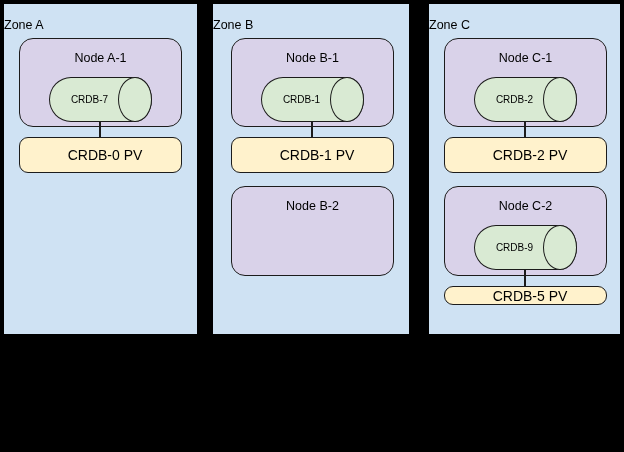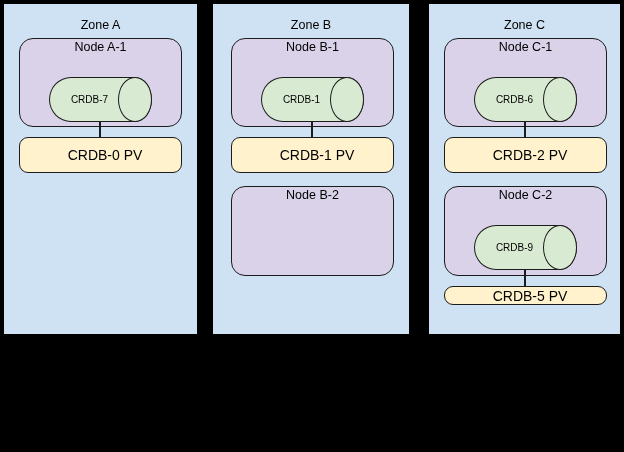--- a/index.html
+++ b/index.html
@@ -18,34 +18,34 @@
     background: var(--zone_fill, #cfe2f3);
     border:2px solid var(--border, #000);
     box-sizing:border-box;
   }
   .zone-a { left:2px;   width:197px; --inset:15px; }
   .zone-b { left:211px; width:200px; --inset:18px; }
   .zone-c { left:427px; width:195px; --inset:15px; }
 
   .zone-title {
     position:absolute; top:13px; left:0; right:0;
-    text-align:center; font-size:12.5px; line-height:16px;
+    text-align:left; font-size:12.5px; line-height:16px;
   }
 
   .node {
     position:absolute; left:var(--inset); width:163px;
     background: var(--node_fill, #d9d2e9);
     border:1.4px solid var(--border_soft, #1c1c1c);
     border-radius:14px;
     box-sizing:border-box;
   }
   .node-1 { top:34px;  height:89px; }
   .node-2 { top:182px; height:90px; }
   .node-title {
-    text-align:center;
+    padding-top:11px; text-align:center;
     font-size:12.5px; line-height:16px;
   }
 
   .cyl {
     position:absolute; left:29px; top:38px; width:103px; height:45px;
     background: var(--db_fill, #d9ead3);
     border:1.4px solid var(--border_soft, #1c1c1c);
     border-radius:22px 17px 17px 22px / 50% 50% 50% 50%;
     box-sizing:border-box;
     display:flex; align-items:center; justify-content:center;
@@ -122,21 +122,21 @@
       <div class="node-title">Node B-2</div>
     </div>
   </section>
 
   <section class="zone zone-c">
     <div class="zone-title">Zone C</div>
     <div class="node node-1">
       <div class="node-title">Node C-1</div>
       <div class="cyl">
         <span class="cyl-face"></span>
-        <span class="cyl-label">CRDB-6</span>
+        <span class="cyl-label">CRDB-2</span>
       </div>
     </div>
     <div class="connector conn-1"></div>
     <div class="pv pv-1">
       <span>CRDB-2 PV</span>
     </div>
     <div class="node node-2">
       <div class="node-title">Node C-2</div>
       <div class="cyl">
         <span class="cyl-face"></span>

